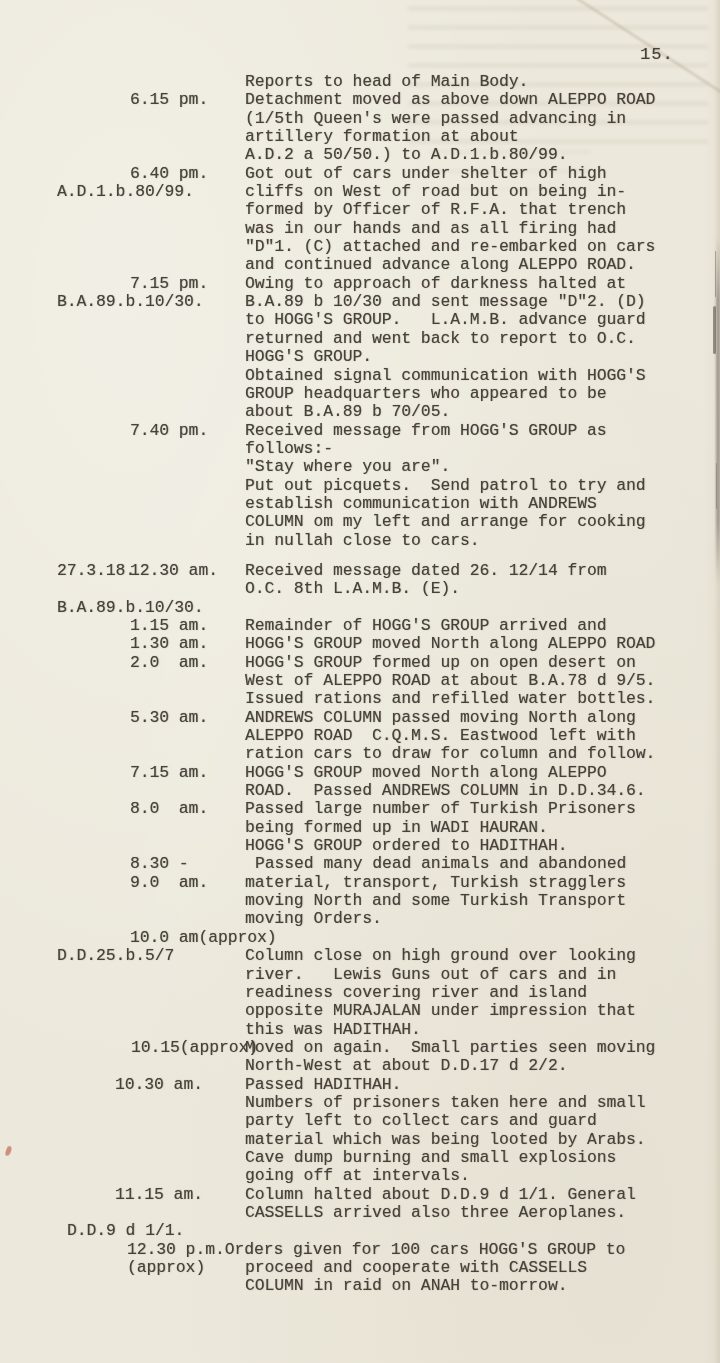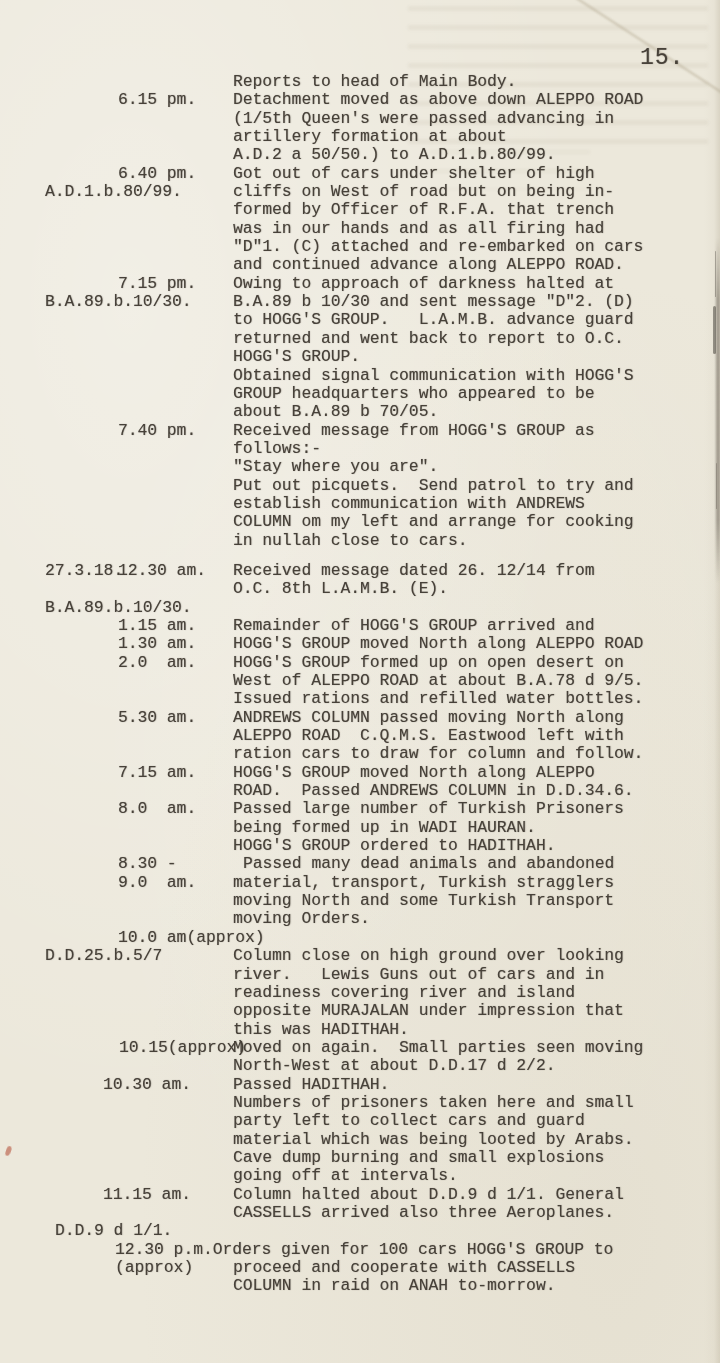--- a/index.html
+++ b/index.html
@@ -12,24 +12,24 @@
     background:
       radial-gradient(ellipse at 18% 22%, rgba(255,255,255,0.30), transparent 55%),
       radial-gradient(ellipse at 85% 90%, rgba(188,176,148,0.14), transparent 55%),
       radial-gradient(ellipse at 60% 55%, rgba(255,255,255,0.10), transparent 60%),
       linear-gradient(to left, rgba(150,138,112,0.22) 0px, rgba(150,138,112,0.05) 6px, transparent 16px),
       var(--paper, #ece8db);
     color: var(--ink, #474139);
   }
   .page-number {
     position: absolute; left: 640px; top: 45px;
-    font-size: 23px; letter-spacing: 1px;
+    font-size: 17px; letter-spacing: 1px;
     text-shadow: 0.4px 0.4px 1px rgba(62,56,48,0.5);
   }
-  .lines { position: absolute; left: 0; top: 73px; width: 681px; }
+  .lines { position: absolute; left: 12px; top: 73px; width: 681px; }
   .line { position: relative; height: 18.35px; }
   .line.gap { margin-top: 12px; }
   .col {
     position: absolute; top: 0; white-space: pre;
     font-size: 16.3px; line-height: 18.35px;
     text-shadow: 0.4px 0.4px 1px rgba(62,56,48,0.5);
   }
   .col-m { left: 45px; }
   .col-t { left: 118px; }
   .col-b { left: 233px; }

